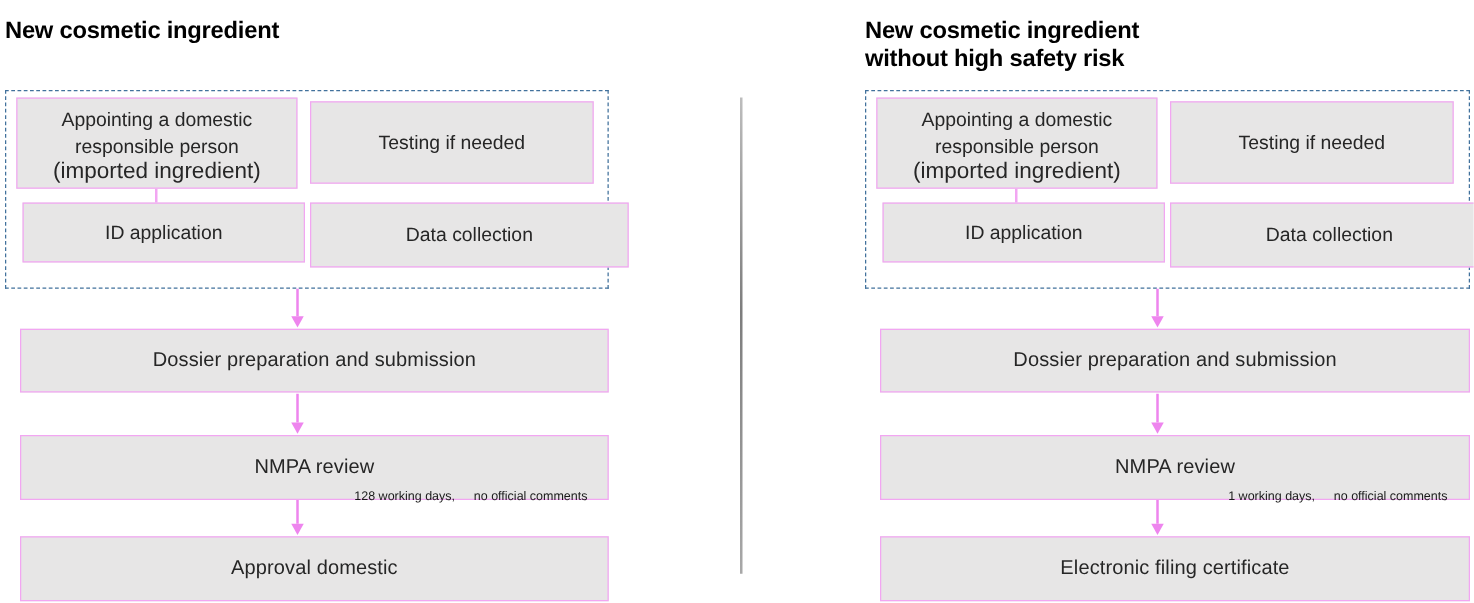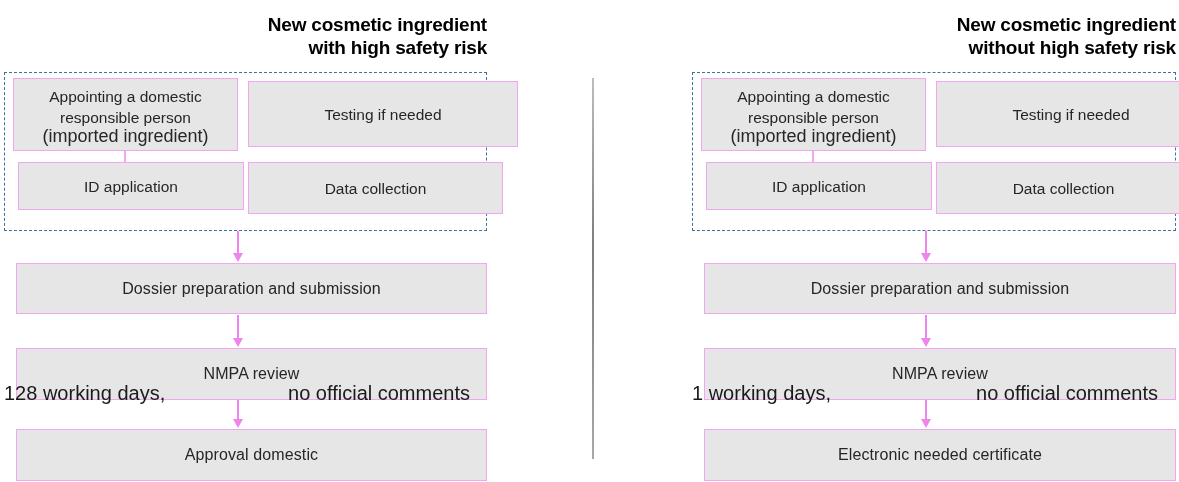--- a/index.html
+++ b/index.html
@@ -21,21 +21,21 @@
     height: 482px;
   }
   .flow.left  { left: 4px;   width: 483px; }
   .flow.right { left: 692px; width: 484px; }
 
   .flow-title {
     position: absolute;
     top: 13px;
     left: 0;
     right: 0;
-    text-align: right;
+    text-align: left;
     font-size: 19px;
     line-height: 23px;
     font-weight: bold;
     color: var(--title_text, #000000);
     letter-spacing: -0.2px;
   }
 
   .group {
     position: absolute;
     top: 72px;
@@ -54,21 +54,21 @@
     display: flex;
     flex-direction: column;
     align-items: center;
     justify-content: center;
     text-align: center;
     font-size: 15.5px;
     line-height: 21px;
     padding: 0 4px;
   }
   .gbox.b1 { left: 8px;   top: 5px;  width: 225px; height: 73px; }
-  .gbox.b2 { left: 243px; top: 8px;  width: 270px; height: 66px; }
+  .gbox.b2 { left: 243px; top: 8px;  width: 227px; height: 66px; }
   .gbox.b3 { left: 13px;   top: 89px; width: 226px; height: 48px; }
   .gbox.b4 { left: 243px; top: 89px; width: 255px; height: 52px; }
   .gbox .sub { font-size: 18px; line-height: 16px; }
   .connector {
     position: absolute;
     left: 119px;
     top: 78px;
     width: 2px;
     height: 11px;
     background: var(--box_border, #f2a6f2);
@@ -108,27 +108,27 @@
     border-left: 5.5px solid transparent;
     border-right: 5.5px solid transparent;
     border-top: 9px solid var(--arrow, #ee85ee);
   }
   .arrow.a1 { top: 231px; height: 31px; }
   .arrow.a2 { top: 315px; height: 32px; }
   .arrow.a3 { top: 400px; height: 28px; }
 
   .review-note {
     position: absolute;
-    top: 382px;
+    top: 392px;
     left: 0;
     width: 466px;
     display: flex;
-    justify-content: space-between;
+    justify-content: flex-end;
     gap: 15px;
-    font-size: 20px;
+    font-size: 10px;
     color: #1a1a1a;
     z-index: 2;
     white-space: nowrap;
   }
 
   .divider {
     position: absolute;
     left: 592px;
     top: 78px;
     width: 2px;
@@ -137,21 +137,20 @@
   }
 </style>
 </head>
 <body>
 
 <div class="stage">
 
   <div class="flow left">
     <div class="flow-title">
       <div>New cosmetic ingredient</div>
-      <div>with high safety risk</div>
     </div>
 
     <div class="group">
       <div class="gbox b1">
         <div>Appointing a domestic responsible person</div>
         <div class="sub">(imported ingredient)</div>
       </div>
       <div class="gbox b2">Testing if needed</div>
       <div class="gbox b3">ID application</div>
       <div class="gbox b4">Data collection</div>
@@ -221,16 +220,16 @@
     <div class="arrow a3">
       <div class="shaft"></div>
       <div class="head"></div>
     </div>
 
     <div class="review-note">
       <span>1 working days,</span>
       <span>no official comments</span>
     </div>
 
-    <div class="step final">Electronic needed certificate</div>
+    <div class="step final">Electronic filing certificate</div>
   </div>
 
 </div>
 
 </body></html>

